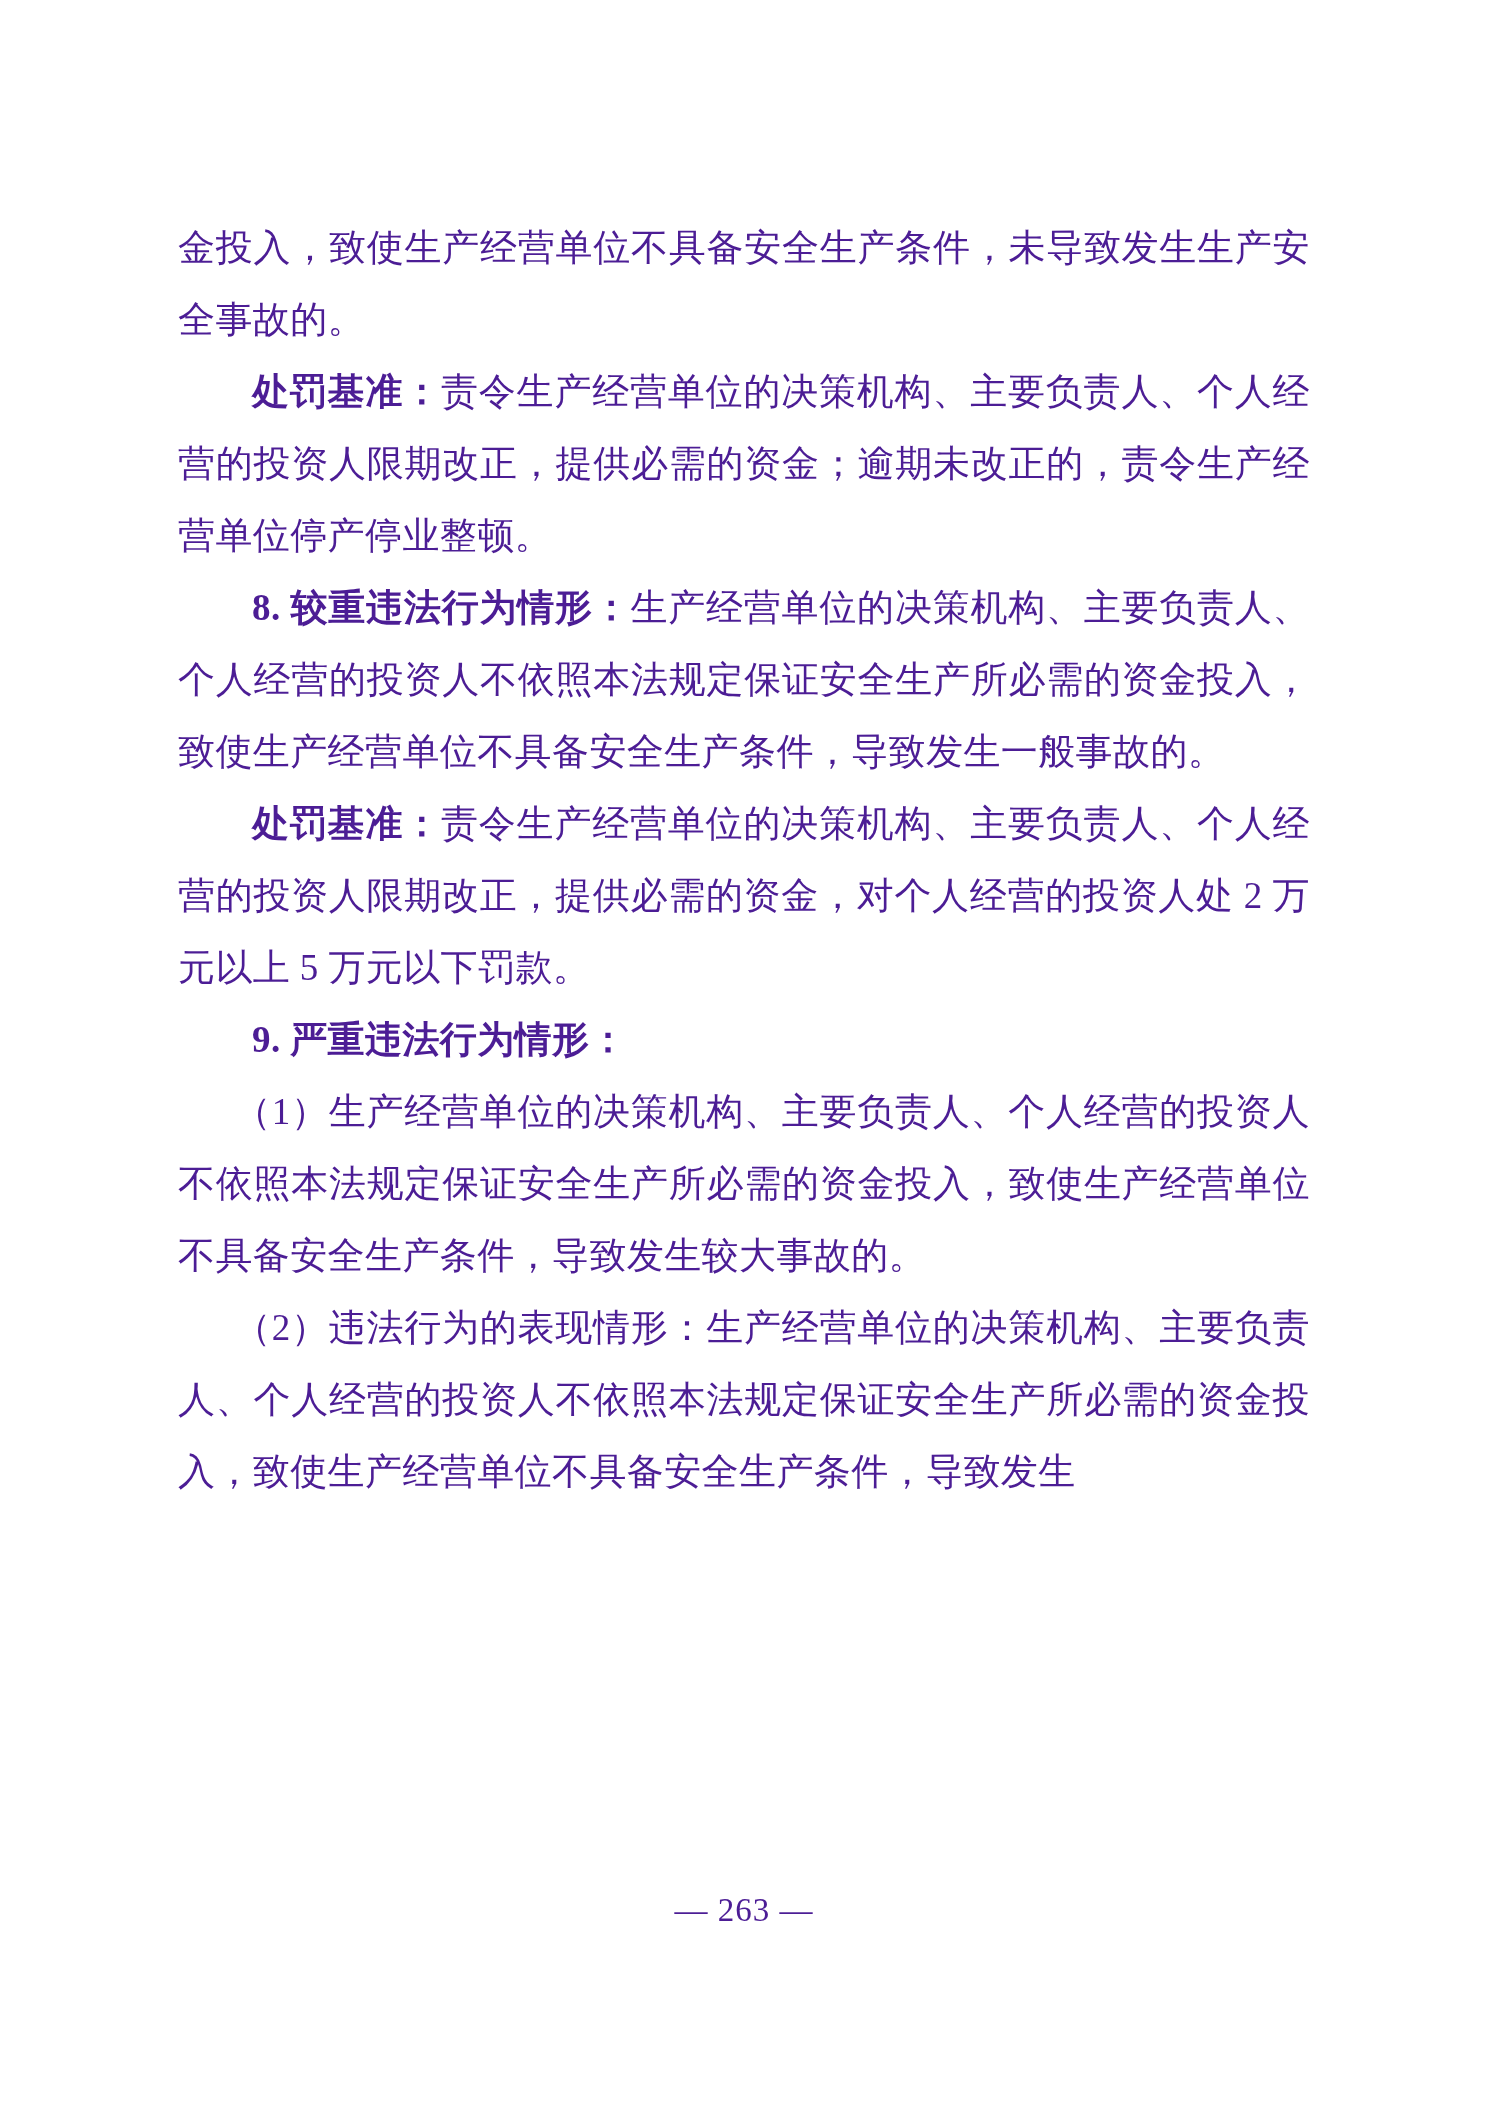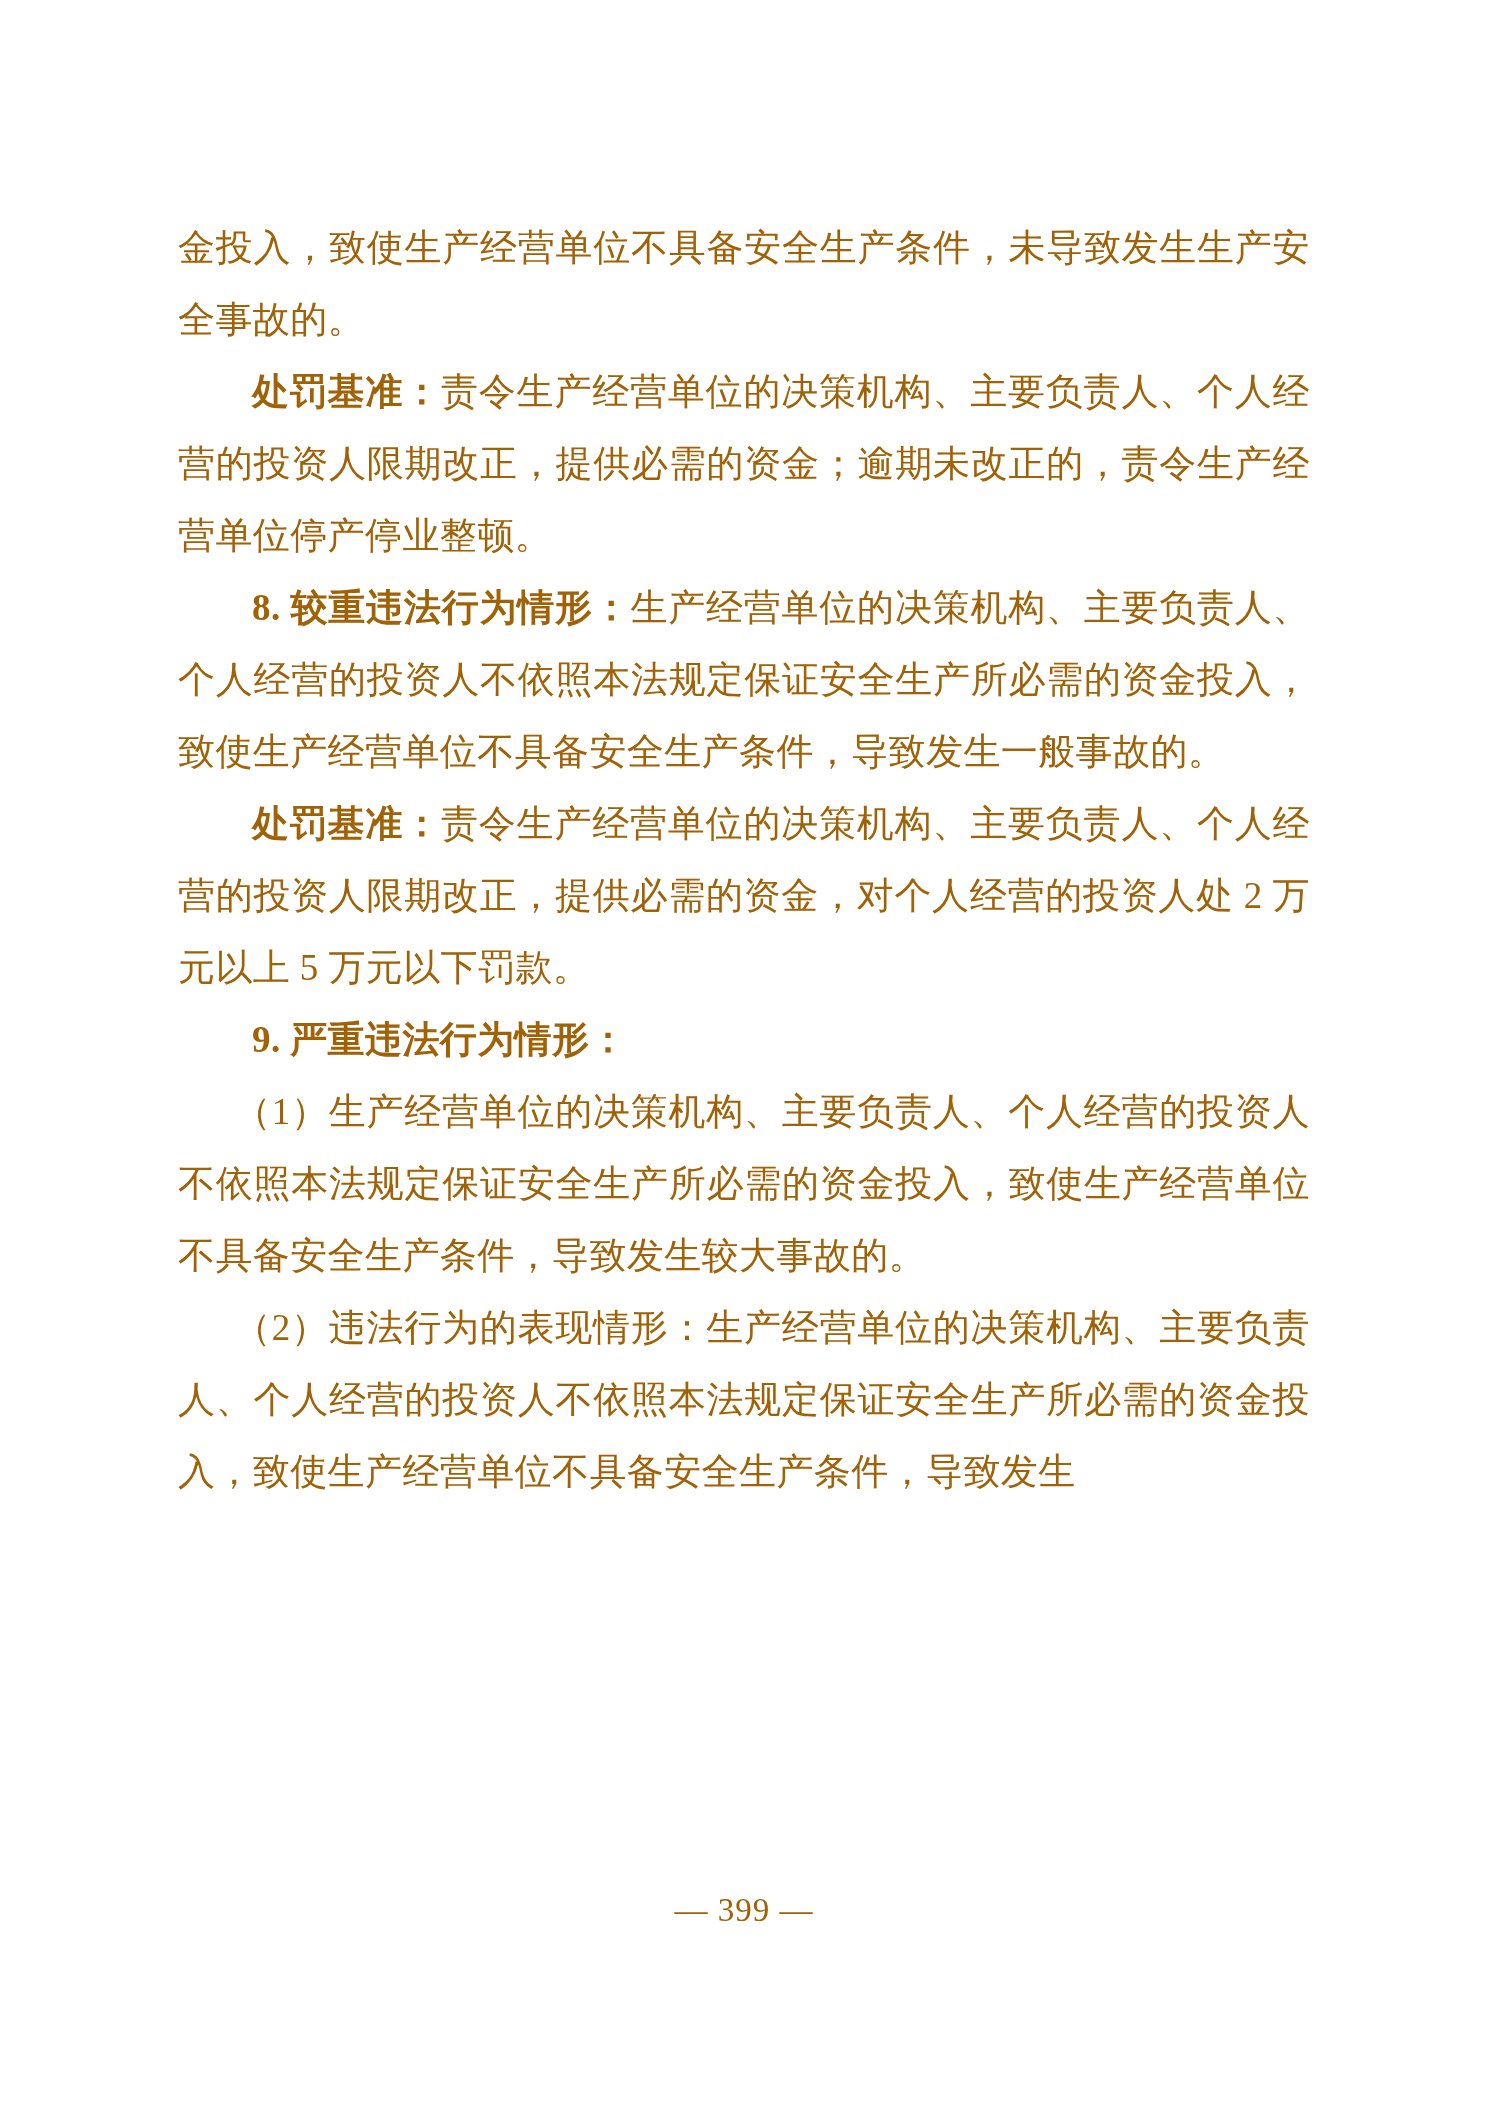--- a/index.html
+++ b/index.html
@@ -7,21 +7,21 @@
     padding: 0;
     background: #ffffff;
   }
   .page {
     position: relative;
     width: 1488px;
     height: 2104px;
     background: #ffffff;
     box-sizing: border-box;
     font-family: "Liberation Serif", "DejaVu Serif", serif;
-    color: #a16207;
+    color: #4c1d95;
     overflow: hidden;
   }
   .content {
     position: absolute;
     left: 178px;
     top: 212px;
     width: 1132px;
   }
   .para {
     font-size: 37px;
@@ -70,14 +70,14 @@
 
     <p class="para indent"><span class="bold num">9. 严重违法行为情形：</span><span></span></p>
 
     <p class="para indent-small"><span>（1）生产经营单位的决策机构、主要负责人、个人经营的投资人不依照本法规定保证安全生产所必需的资金投入，致使生产经营单位不具备安全生产条件，导致发生较大事故的。</span></p>
 
 
     <p class="para indent-small"><span>（2）违法行为的表现情形：生产经营单位的决策机构、主要负责人、个人经营的投资人不依照本法规定保证安全生产所必需的资金投入，致使生产经营单位不具备安全生产条件，导致发生</span></p>
 
   </div>
 
-  <div class="footer">— 399 —</div>
+  <div class="footer">— 263 —</div>
 </div>
 
 </body></html>

